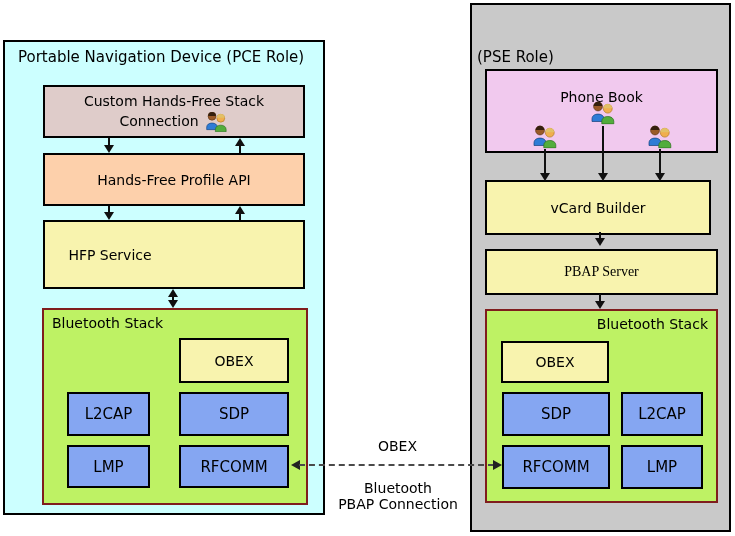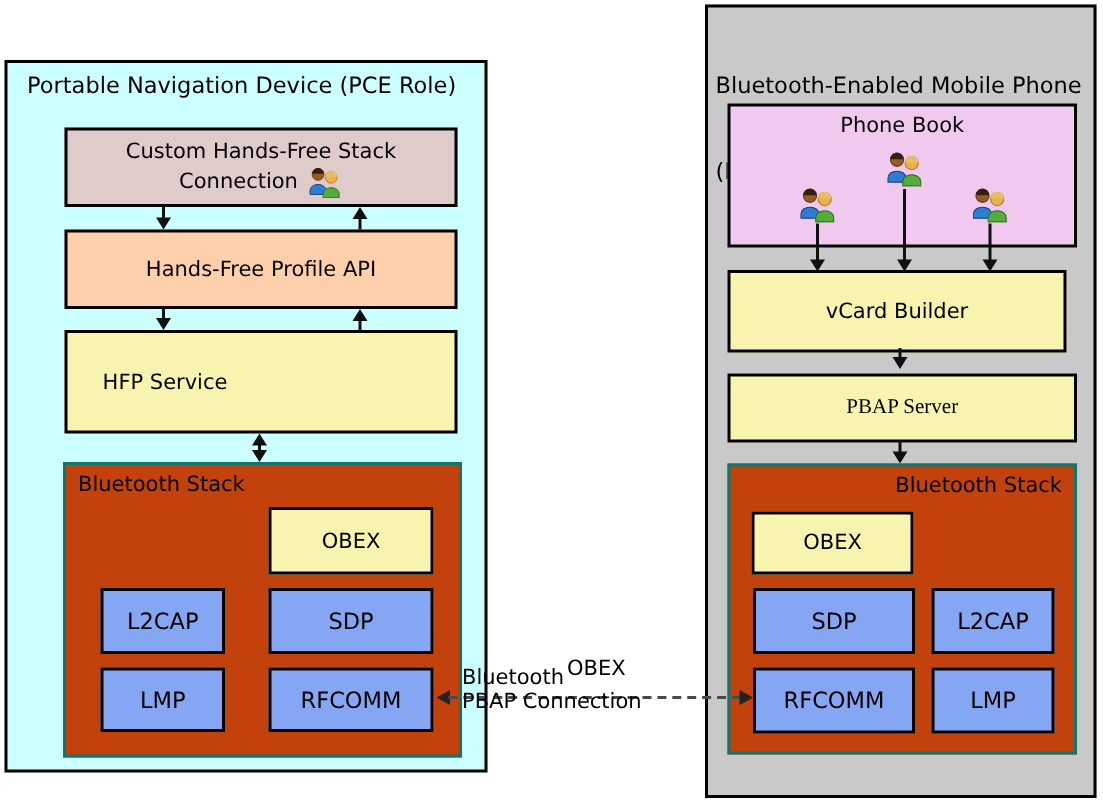--- a/index.html
+++ b/index.html
@@ -12,35 +12,35 @@
   .box{position:absolute;box-sizing:border-box;border:2px solid #000;display:flex;
        flex-direction:column;align-items:center;justify-content:center;
        text-align:center;font-size:14px;line-height:18px;}
   .row{display:flex;align-items:center;gap:5px;}
   #app-box{left:38px;top:43px;width:262px;height:53px;background:#dfccca;}
   #api-box{left:38px;top:111px;width:262px;height:53px;background:#fdd0ab;align-items:center;}
   #service-box{left:38px;top:178px;width:262px;height:69px;background:#f8f3ae;}
   #service-label{position:absolute;left:0;top:0;width:130px;height:65px;display:flex;
        align-items:center;justify-content:center;font-size:14px;}
   #pbap-client-box{left:134px;top:6px;width:119px;height:51px;background:#f0e478;}
-  .stack{position:absolute;box-sizing:border-box;border:2px solid #0f766e;background:#c2410c;text-decoration:underline;}
+  .stack{position:absolute;box-sizing:border-box;border:2px solid #7f1d1d;background:#bef264;text-decoration:underline;}
   #left-stack{left:37px;top:266px;width:266px;height:197px;}
   #right-stack{left:13px;top:304px;width:233px;height:194px;}
   .stack-label{position:absolute;top:5px;font-size:14px;}
   #left-stack .stack-label{left:8px;}
   #right-stack .stack-label{right:8px;}
   .proto{background:#85a6f2;font-size:15px;}
   .yellow{background:#f8f3ae;}
   #l-obex{left:135px;top:28px;width:110px;height:45px;}
   #l-l2cap{left:23px;top:82px;width:83px;height:44px;}
   #l-sdp{left:135px;top:82px;width:110px;height:44px;}
   #l-lmp{left:23px;top:135px;width:83px;height:43px;}
   #l-rfcomm{left:135px;top:135px;width:110px;height:43px;}
-  #phonebook-box{left:13px;top:64px;width:233px;height:96px;background:#f1c9ee;
-       justify-content:flex-start;padding-top:4px;}
+  #phonebook-box{left:13px;top:64px;width:233px;height:84px;background:#f1c9ee;
+       justify-content:flex-start;padding-top:17px;}
   #vcard-box{left:13px;top:175px;width:226px;height:55px;}
   #pbapserver-box{left:13px;top:244px;width:233px;height:46px;font-family:Liberation Serif, serif;}
   #r-obex{left:14px;top:30px;width:108px;height:42px;}
   #r-sdp{left:15px;top:81px;width:108px;height:44px;}
   #r-l2cap{left:134px;top:81px;width:82px;height:44px;}
   #r-rfcomm{left:15px;top:134px;width:108px;height:44px;}
   #r-lmp{left:134px;top:134px;width:82px;height:44px;}
   .ppl{position:absolute;width:28px;height:26px;}
   .ppl svg{width:100%;height:100%;}
   #pb-ppl-left{left:44px;top:52px;}
@@ -70,22 +70,22 @@
   #conn-arrow .dash{position:absolute;left:8px;right:8px;top:5px;height:0;
        border-top:2px dashed #4a4a4a;}
   #conn-arrow .hl{position:absolute;left:0;top:1px;width:0;height:0;
        border-top:5px solid transparent;border-bottom:5px solid transparent;
        border-right:9px solid #222;}
   #conn-arrow .hr{position:absolute;right:0;top:1px;width:0;height:0;
        border-top:5px solid transparent;border-bottom:5px solid transparent;
        border-left:9px solid #222;}
   #conn-label-top{position:absolute;left:330px;top:438px;width:135px;
        text-align:center;font-size:14px;z-index:6;}
-  #conn-label-bottom{position:absolute;left:308px;top:444px;width:180px;
-       text-align:left;font-size:14px;line-height:16px;z-index:6;}
+  #conn-label-bottom{position:absolute;left:308px;top:480px;width:180px;
+       text-align:center;font-size:14px;line-height:16px;z-index:6;}
 </style>
 </head>
 <body>
 
 <div id="stage">
 
   <svg width="0" height="0" style="position:absolute">
     <defs>
       <symbol id="ppl-sym" viewBox="0 0 28 25">
         <circle cx="9" cy="7" r="4.4" fill="#9a5a28" stroke="#5d3514" stroke-width="0.7"></circle>
@@ -136,21 +136,20 @@
         <div>LMP</div>
       </div>
       <div id="l-rfcomm" class="box proto">
         <div>RFCOMM</div>
       </div>
     </div>
   </div>
 
   <div id="right-panel" class="panel">
     <div class="panel-title" style="left:5px;top:5px;">
-      <div>Bluetooth-Enabled Mobile Phone</div>
       <div>(PSE Role)</div>
     </div>
 
     <div id="phonebook-box" class="box">
       <div>Phone Book</div>
       <span id="pb-ppl-left" class="ppl">
         <svg viewBox="0 0 28 25">
             <use href="#ppl-sym"></use>
           </svg>
       </span>

